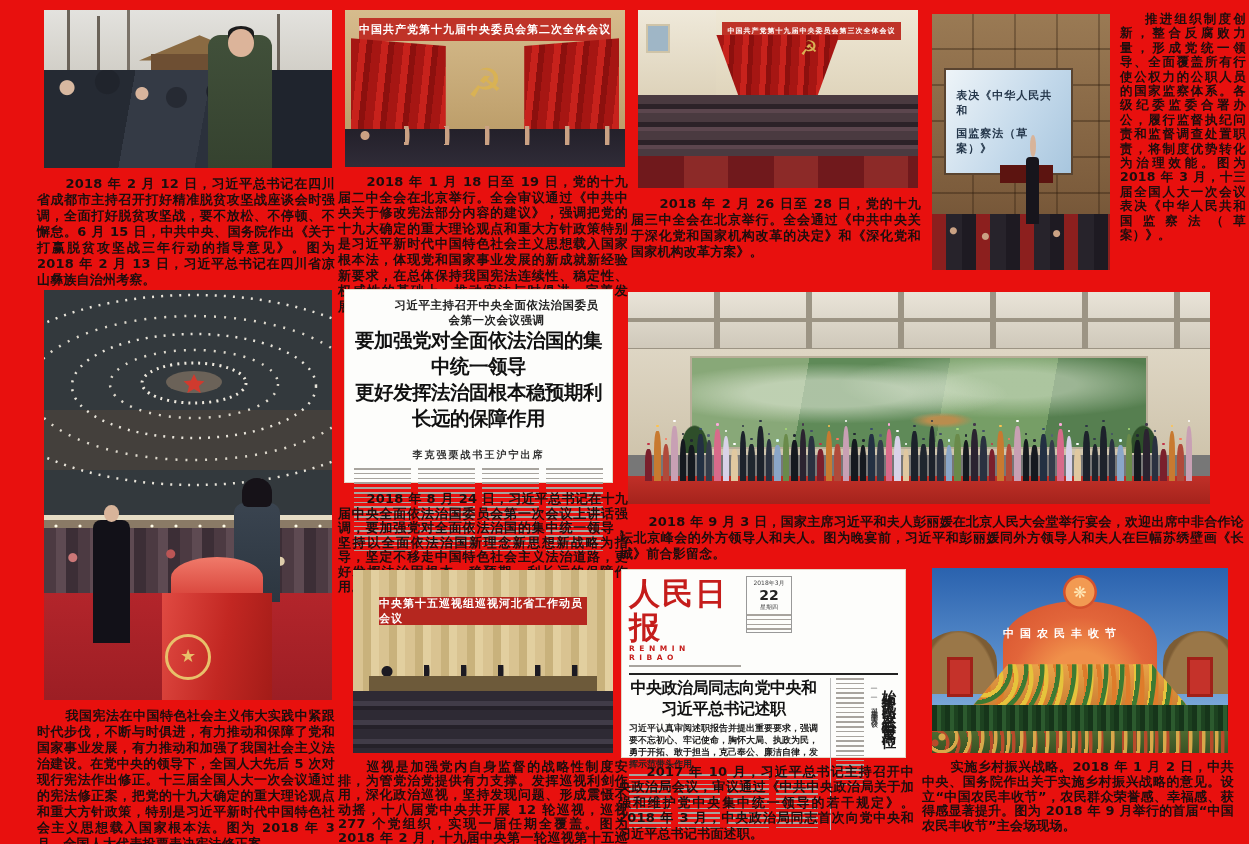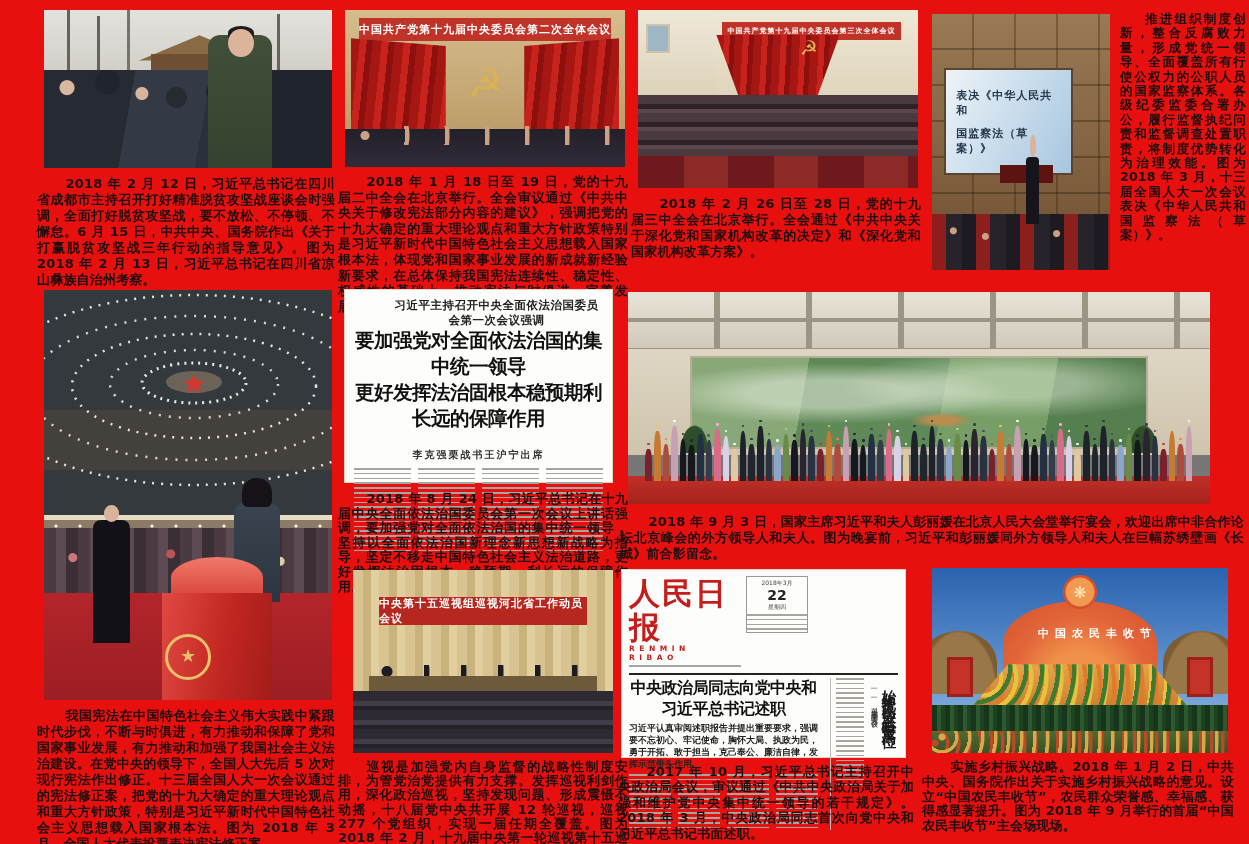--- a/index.html
+++ b/index.html
@@ -94,21 +94,21 @@
   .fakecols{display:flex;gap:7px;}
   .fakecol{flex:1;background:repeating-linear-gradient(to bottom,#a8a49e 0 1.6px,transparent 1.6px 4.8px);}
   .np1-eyebrow{font-size:11.5px;font-weight:700;color:#222;text-align:center;letter-spacing:.5px;margin-left:36px;}
   .np1-h{font-size:19.5px;font-weight:700;color:#111;text-align:center;letter-spacing:-.5px;line-height:26px;
          font-family:"DejaVu Serif",serif;}
   .np1-by{font-size:10px;font-weight:700;color:#333;text-align:center;letter-spacing:2px;margin-top:16px;}
 
   .rm-masthead{color:#c51d1b;font-family:"DejaVu Serif",serif;font-weight:700;font-size:31px;
                letter-spacing:2px;line-height:34px;}
   .rm-pinyin{color:#c51d1b;font-size:7.5px;font-weight:700;letter-spacing:4.5px;}
-  .rm-datebox{border:1px solid #999;width:62px;padding:2px 0;box-sizing:border-box;text-align:center;color:#444;}
+  .rm-datebox{border:1px solid #999;width:46px;padding:2px 0;box-sizing:border-box;text-align:center;color:#444;}
   .rm-datebox .d1{font-size:6px;}
   .rm-datebox .d2{font-size:14px;font-weight:700;color:#222;line-height:15px;}
   .rm-headline{font-size:12.5px;font-weight:700;color:#111;letter-spacing:-.4px;}
   .rm-mainh{font-size:16px;font-weight:700;color:#111;text-align:center;letter-spacing:-.5px;}
   .rm-sub{font-size:9px;font-weight:700;color:#222;text-align:justify;line-height:12px;margin-top:2px;}
   .rm-vert{writing-mode:vertical-rl;text-orientation:upright;}
   .rm-verth{font-size:14.5px;font-weight:700;color:#1a1a1a;letter-spacing:4px;}
   .rm-vertsub{font-size:7px;color:#333;letter-spacing:1px;margin-top:6px;}
 
   
@@ -139,21 +139,21 @@
   .fc-carpet{position:absolute;left:0;bottom:0;width:100%;height:13%;background:linear-gradient(#c03028,#a5231c);}
   .fc-people{position:absolute;left:3%;bottom:11%;width:94%;height:26%;display:flex;align-items:flex-end;gap:2px;}
   .fc-people span{flex:1;border-radius:40% 40% 0 0;position:relative;}
   .fc-people span::before{content:"";position:absolute;left:30%;top:-6px;width:40%;padding-top:40%;border-radius:50%;background:inherit;filter:brightness(1.6);}
 
   
   .hv-sky{position:absolute;inset:0;background:linear-gradient(#2a62ae,#5f93cf 55%,#9cc0e4);}
   .hv-hut{position:absolute;top:34%;width:26%;height:34%;background:radial-gradient(ellipse at 50% 100%,#9a7748 0 68%,#7c5c34 72%);border-radius:50% 50% 0 0;}
   .hv-door{position:absolute;top:48%;width:9%;height:22%;background:#c5322a;box-shadow:inset 0 0 0 3px #a02018;}
   .hv-arch{position:absolute;left:24%;top:18%;width:52%;height:46%;background:radial-gradient(circle at 50% 100%,#f0904a 0 30%,#e2653a 60%,#d4512c);border-radius:50% 50% 0 0;
-           display:flex;justify-content:flex-end;}
+           display:flex;justify-content:flex-start;}
   .hv-archtext{margin-top:16%;color:#fff;font-weight:700;font-size:11px;letter-spacing:6px;}
   .hv-logo{position:absolute;left:50%;top:4%;width:34px;height:34px;transform:translateX(-50%);
            background:radial-gradient(circle,#f29a52 0 58%,#d4512c 62%);border-radius:50%;
            display:flex;align-items:center;justify-content:center;color:#ffe9b8;font-size:16px;font-weight:700;}
   .hv-pile{position:absolute;left:12%;top:52%;width:76%;height:26%;
      background:
       repeating-radial-gradient(circle at 8px 4px,#3d7a32 0 4px,transparent 5px 16px),
       repeating-radial-gradient(circle at 16px 14px,#e6c33c 0 4px,transparent 5px 15px),
       repeating-radial-gradient(circle at 4px 24px,#de7c2a 0 4px,transparent 5px 14px),
       linear-gradient(#e8a348,#c97b30);

